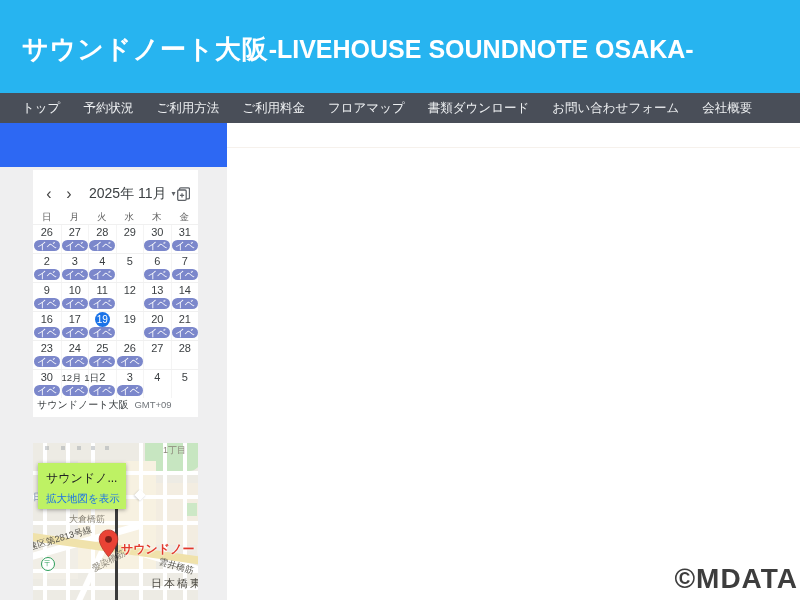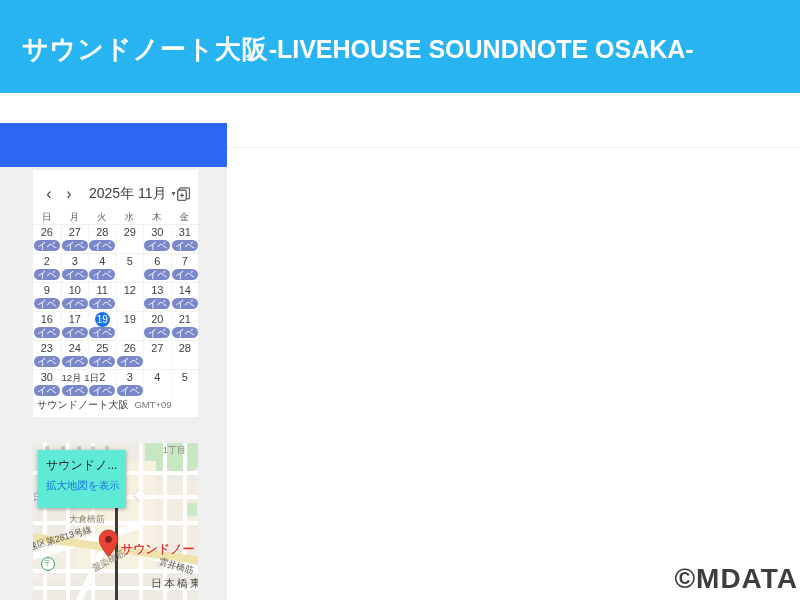--- a/index.html
+++ b/index.html
@@ -54,21 +54,21 @@
   .blk2 { left:123px; top:40px; width:42px; height:62px; background:#f3ede1; }
   .blk3 { left:0; top:92px; width:45px; height:44px; background:#f1eee6; }
   .park { left:112px; top:-10px; width:56px; height:38px; background:#c7e6c1; border-radius:12px; }
   .park-sm { left:151px; top:60px; width:13px; height:13px; background:#cde8c6; }
   .road-v { top:0; bottom:0; width:4px; background:#fff; }
   .road-h { left:0; right:0; height:4px; background:#fff; }
   .road-d { background:#fff; height:7px; }
   .road-y { left:-8px; top:102px; width:185px; height:8px; background:#f0e2ab; transform:rotate(8deg); }
   .railway { left:82px; top:34px; width:2.5px; height:125px; background:#3a3a3a; }
   .poi-dot { top:3px; width:4px; height:4px; background:#9aa0a6; opacity:.45; }
-  .map-card { left:5px; top:7px; width:88px; height:58px; background:#5eead4; box-shadow:0 1px 4px rgba(0,0,0,.35); padding:7px 8px; z-index:5; }
+  .map-card { left:5px; top:20px; width:88px; height:46px; background:#bef264; box-shadow:0 1px 4px rgba(0,0,0,.35); padding:7px 8px; z-index:5; }
   .map-card .t { position:static; display:block; font-size:12px; color:#202124; white-space:nowrap; overflow:hidden; }
   .map-card .lk { position:static; display:block; font-size:10.5px; color:#1a73e8; margin-top:5px; text-decoration:none; white-space:nowrap; cursor:pointer; }
   .card-diamond { left:103px; top:48px; width:8px; height:8px; background:#fff; transform:rotate(45deg); box-shadow:0 1px 2px rgba(0,0,0,.2); z-index:4; }
   .map-label { white-space:nowrap; z-index:3; transform-origin:left center; }
   .lbl-gray { color:#8a8578; font-size:9px; }
   .lbl-dark { color:#55534c; font-size:9px; }
   .lbl-darklg { color:#4e4c45; font-size:11px; letter-spacing:2px; }
   .lbl-red { color:#e2382c; font-size:12px; font-weight:700; text-shadow:0 0 2px #fff,0 0 2px #fff; }
   .lbl-blue { color:#6f86ad; font-size:9.5px; text-shadow:0 0 2px #fff; z-index:1; }
   .map-pin { left:65px; top:86px; z-index:4; }
@@ -79,20 +79,32 @@
 </style>
 </head>
 <body>
 
 <div class="page">
 
   <header class="site-header">
     <h1 class="site-title"><span class="ja">サウンドノート大阪</span><span class="en">-LIVEHOUSE SOUNDNOTE OSAKA-</span></h1>
   </header>
 
+  <nav class="main-nav">
+    <ul id="nav-list">
+        <li>トップ</li>
+        <li>予約状況</li>
+        <li>ご利用方法</li>
+        <li>ご利用料金</li>
+        <li>フロアマップ</li>
+        <li>書類ダウンロード</li>
+        <li>お問い合わせフォーム</li>
+        <li>会社概要</li>
+      </ul>
+  </nav>
 
   <div class="main-area">
     <div class="main-faint-line"></div>
   </div>
 
   <aside class="sidebar">
     <div class="sidebar-banner"></div>
 
     <div class="calendar">
       <div class="cal-header">

